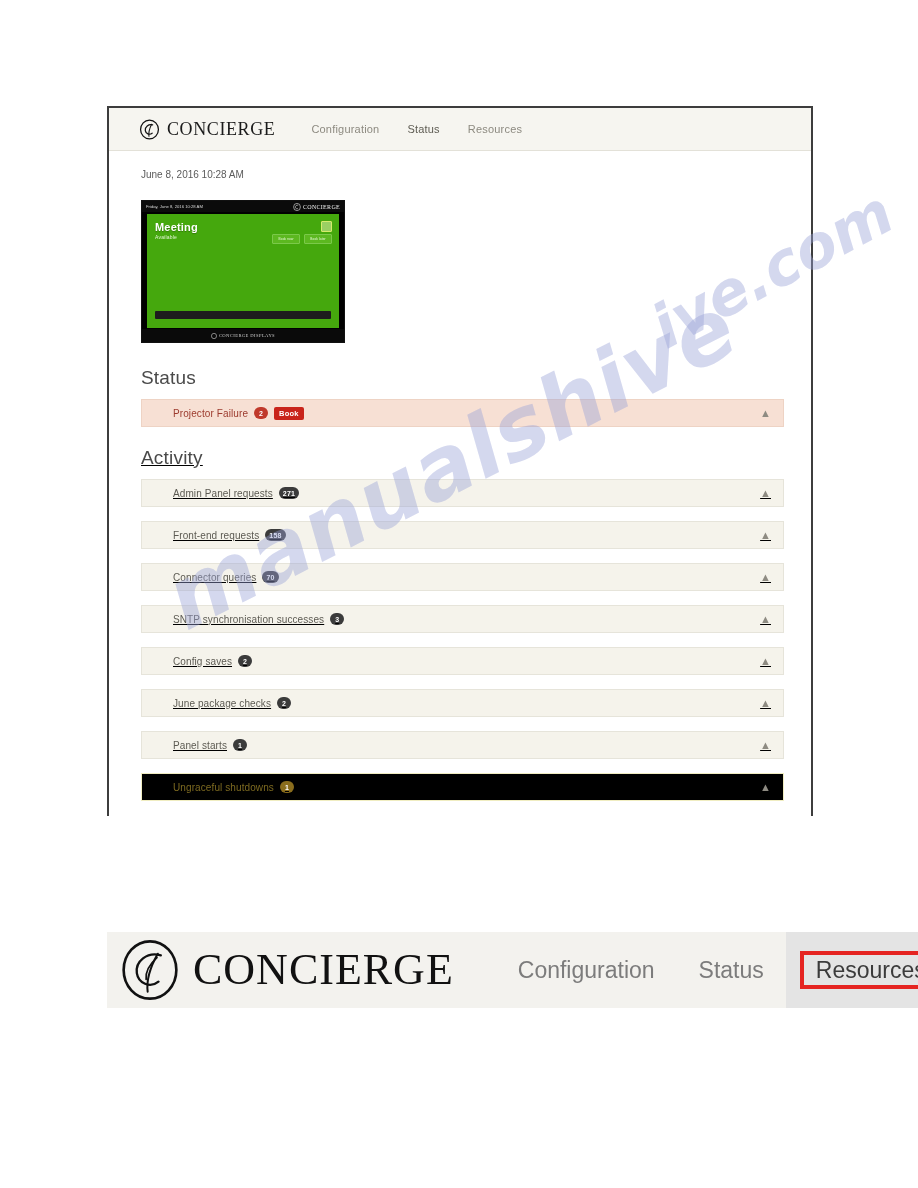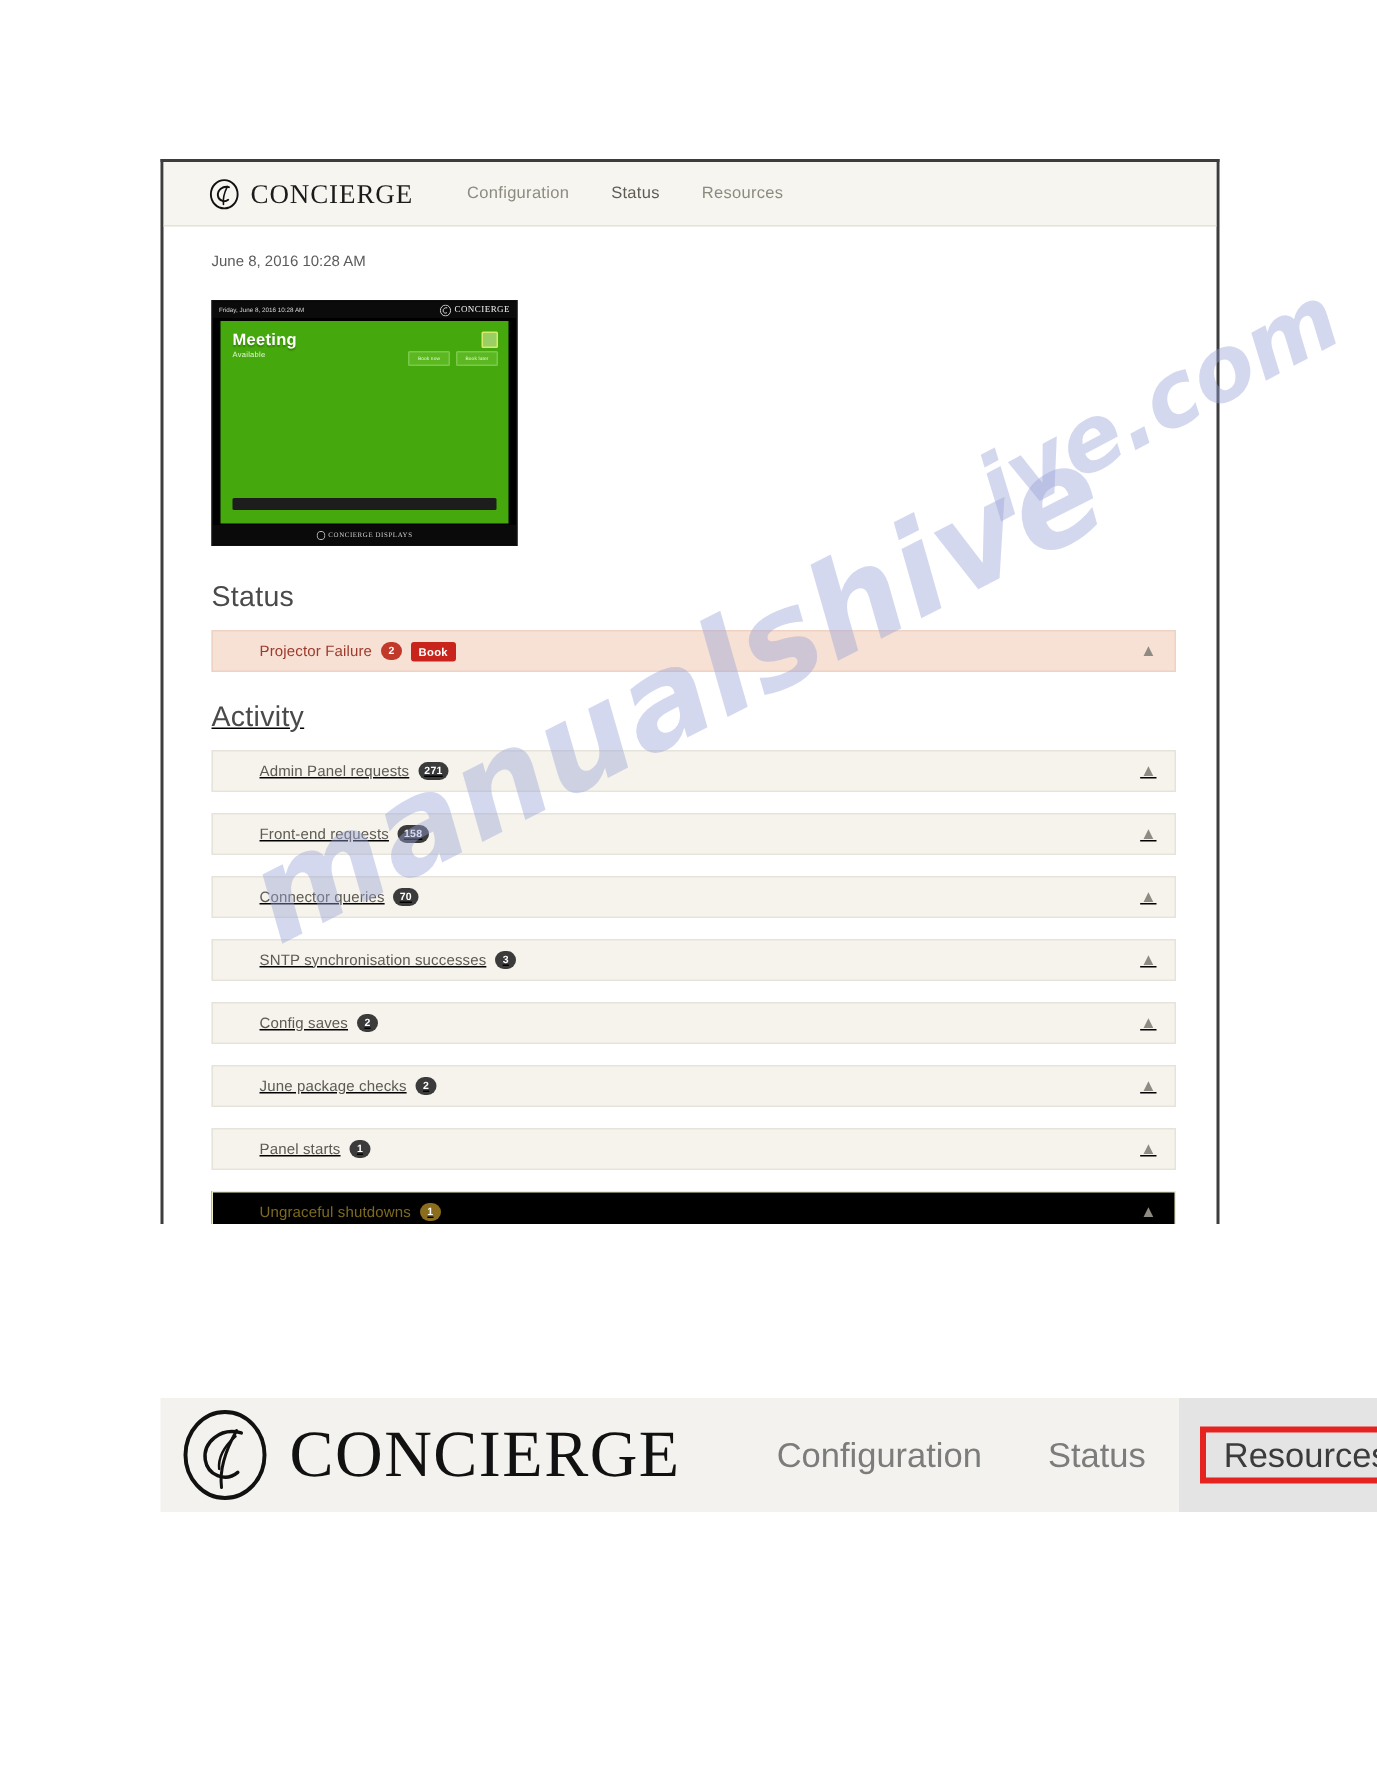--- a/index.html
+++ b/index.html
@@ -128,21 +128,21 @@
   }
   .timestamp {
     font-size: 10px;
     color: #5b5b5b;
     margin-bottom: 20px;
   }
 
   
   .thumb {
     width: 204px;
-    height: 164px;
+    height: 143px;
     background: #000;
     border: 1px solid #111;
     box-sizing: border-box;
     position: relative;
     overflow: hidden;
   }
   .thumb-top {
     height: 11px;
     background: #0b0b0b;
     display: flex;

